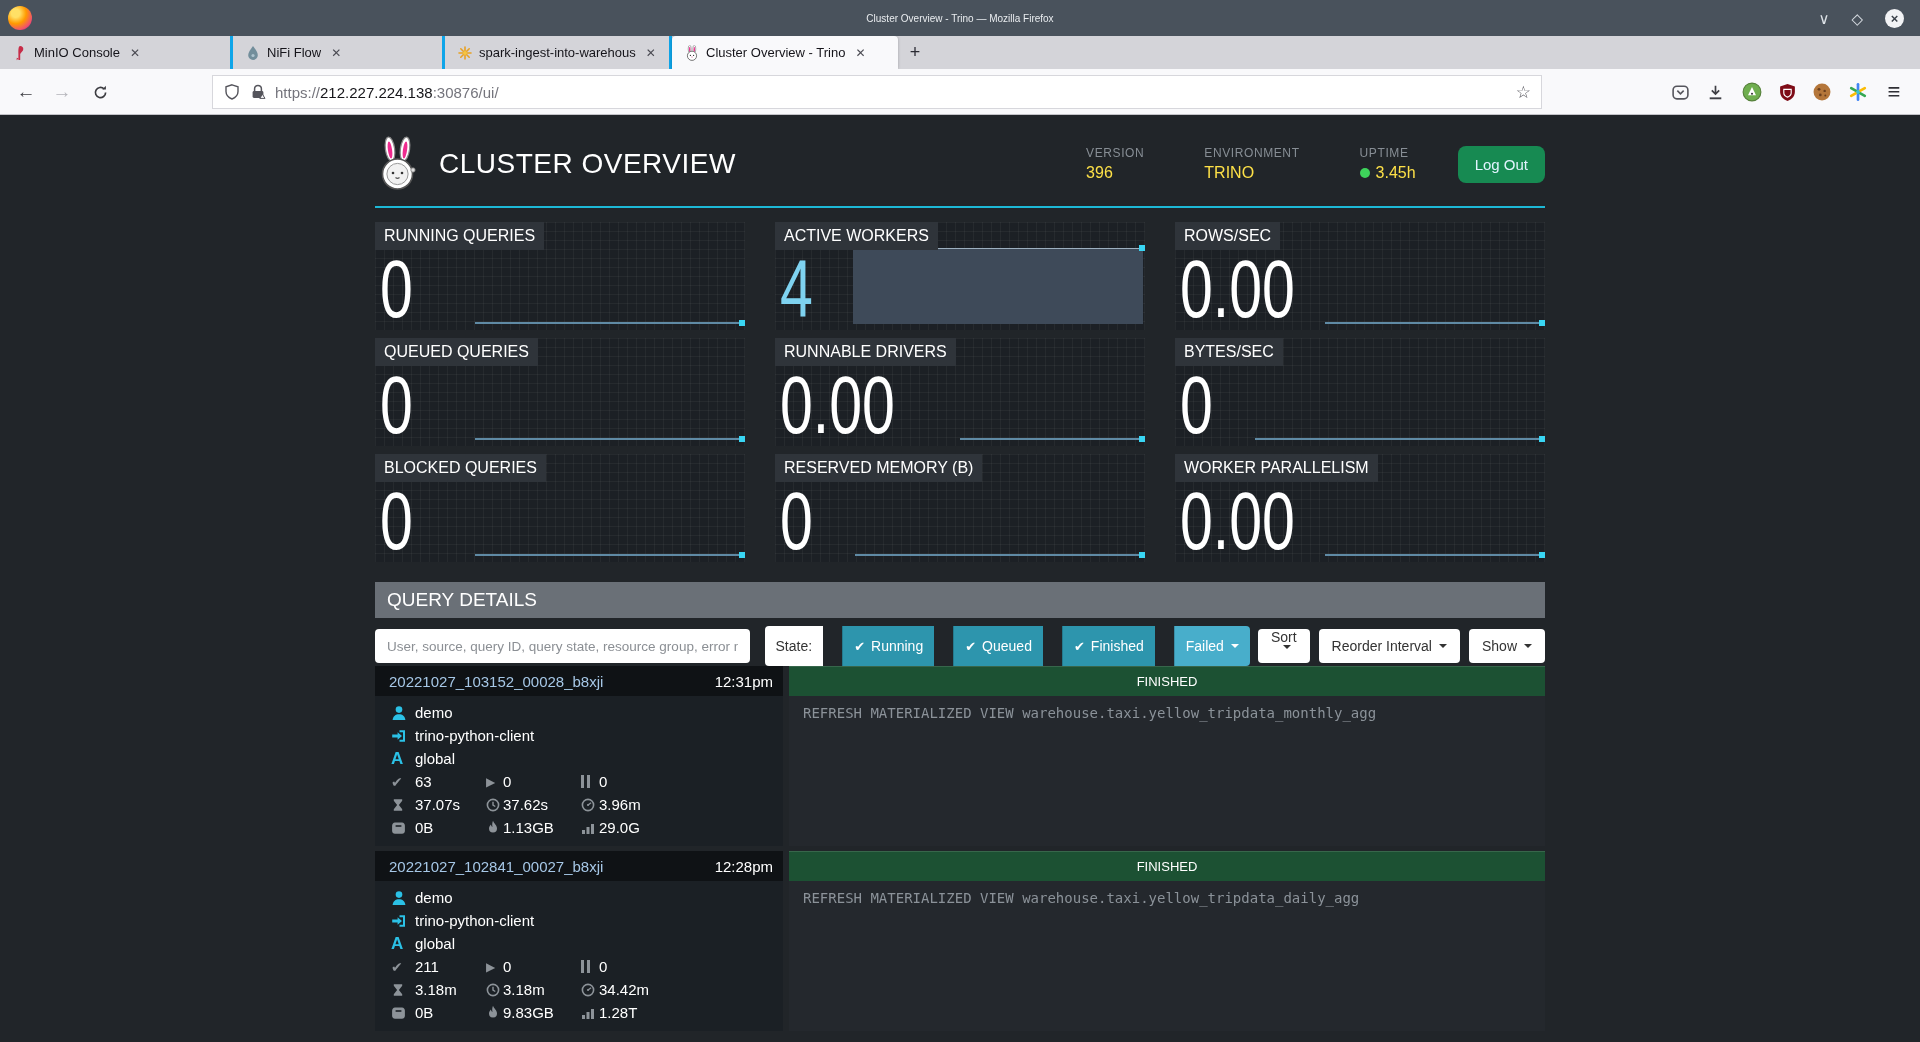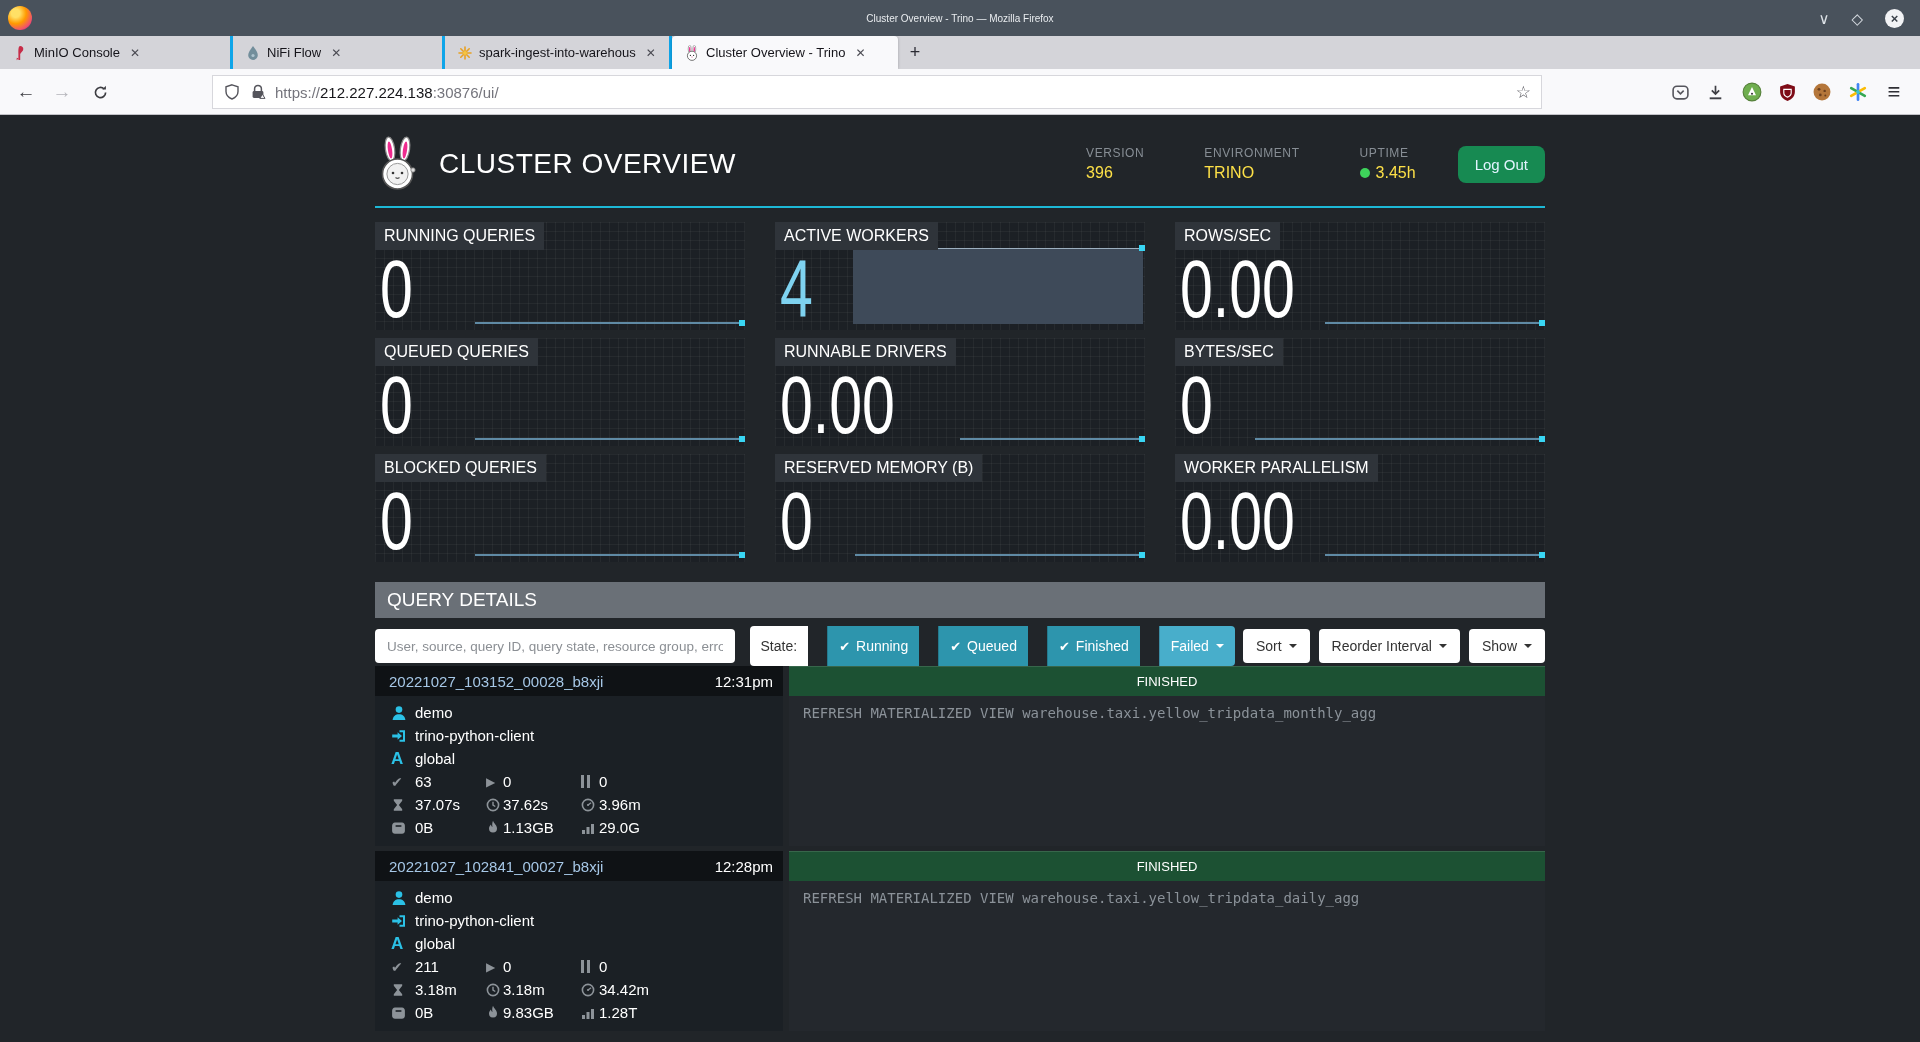--- a/index.html
+++ b/index.html
@@ -77,21 +77,21 @@
   .state-group { margin-left:15px; display:flex; height:40px; border-radius:4px; overflow:hidden; flex:none;gap:19px; }
   .state-label { background:#fff; color:#333; font-size:14px; padding:0 11px; display:flex; align-items:center; }
   .state-btn { background:#2d95ad; color:#fff; font-size:14px; padding:0 11px; display:flex; align-items:center;
     border-left:1px solid rgba(0,0,0,.18); cursor:pointer; }
   .state-btn .chk { margin-right:6px; font-size:13px; }
   .state-btn.failed { background:#48aecb; }
   .caret { display:inline-block; width:0; height:0; border-left:4px solid transparent; border-right:4px solid transparent;
     border-top:4px solid currentColor; margin-left:7px; }
   .btn-white { margin-left:9px; background:#fff; color:#333; font-size:14px; height:34px; padding:0 13px;
     border:none; border-radius:4px; display:flex; align-items:center; cursor:pointer; font-family:inherit; flex:none; }
-  .btn-white:first-of-type { margin-left:8px; }
+  .btn-white:first-of-type { margin-left:8px;flex-direction:column; }
 
   
   .query-row { }
   .query-row + .query-row { margin-top:5px; }
   .row-header { display:flex; height:30px; }
   .row-id-cell { width:408px; background:#0f1215; display:flex; align-items:center; padding:0 10px 0 14px; flex:none; }
   .query-link { color:#a6c7e6; font-size:15px; text-decoration:none; }
   .query-time { margin-left:auto; color:#fff; font-size:15px; }
   .row-progress { flex:1; margin-left:6px; background:#1c5133; border-top:1px solid rgba(255,255,255,.12);
     display:flex; align-items:center; justify-content:center; color:#fff; font-size:13px; }

